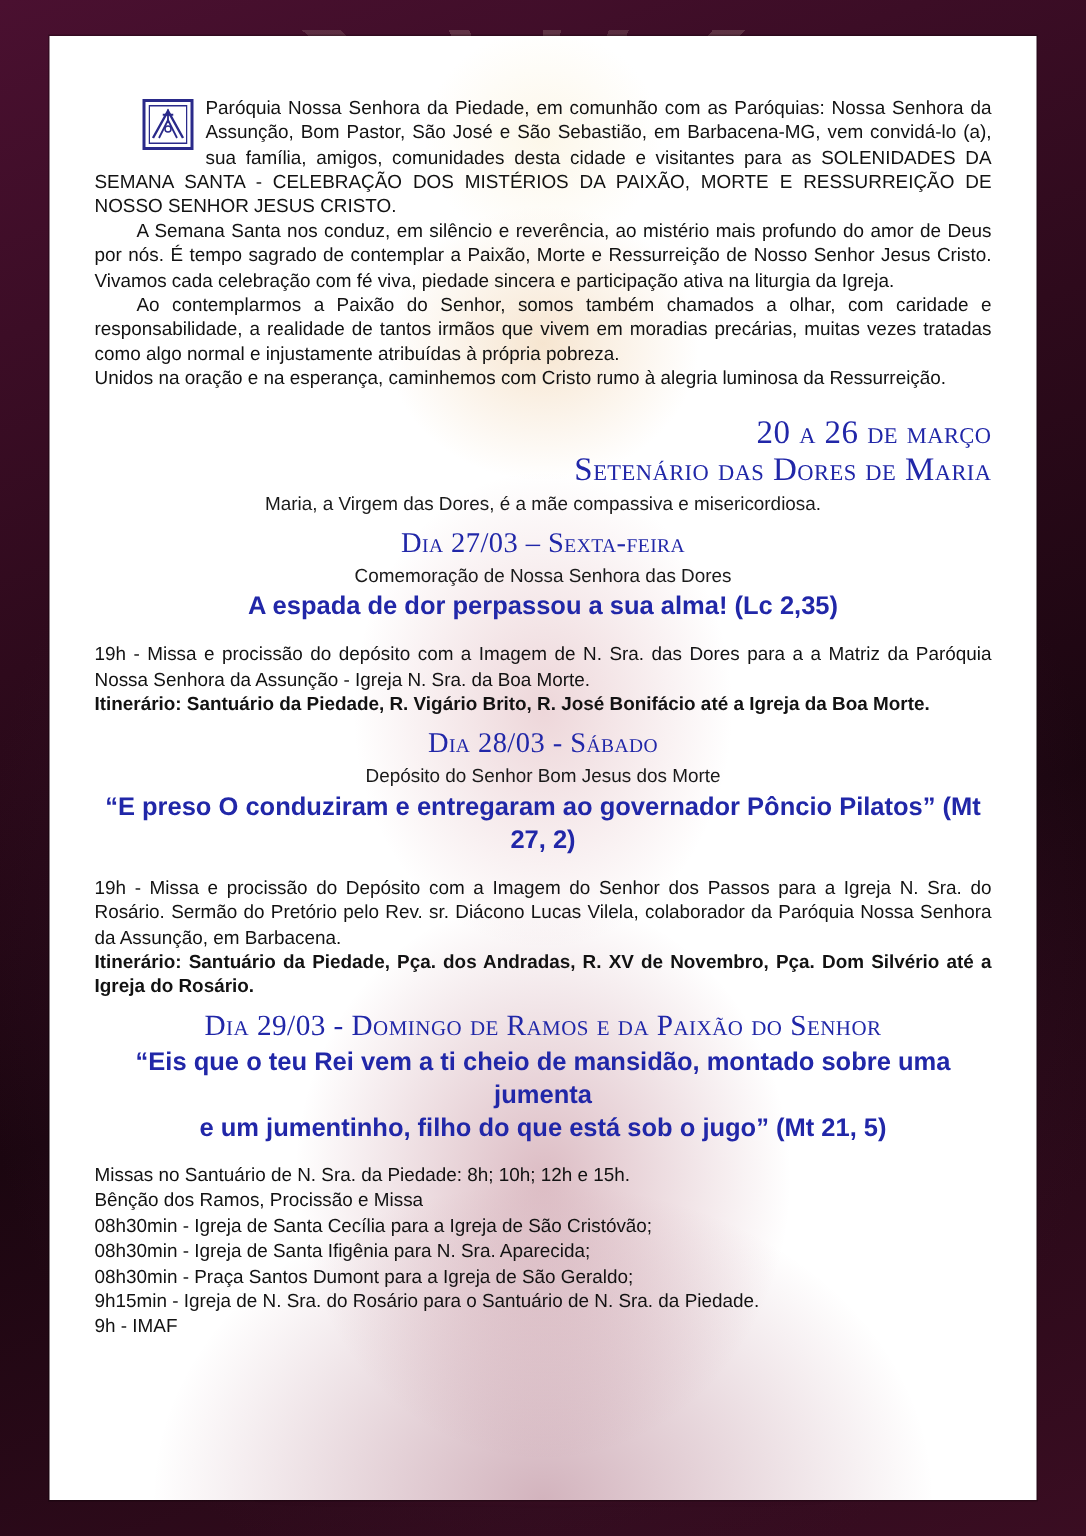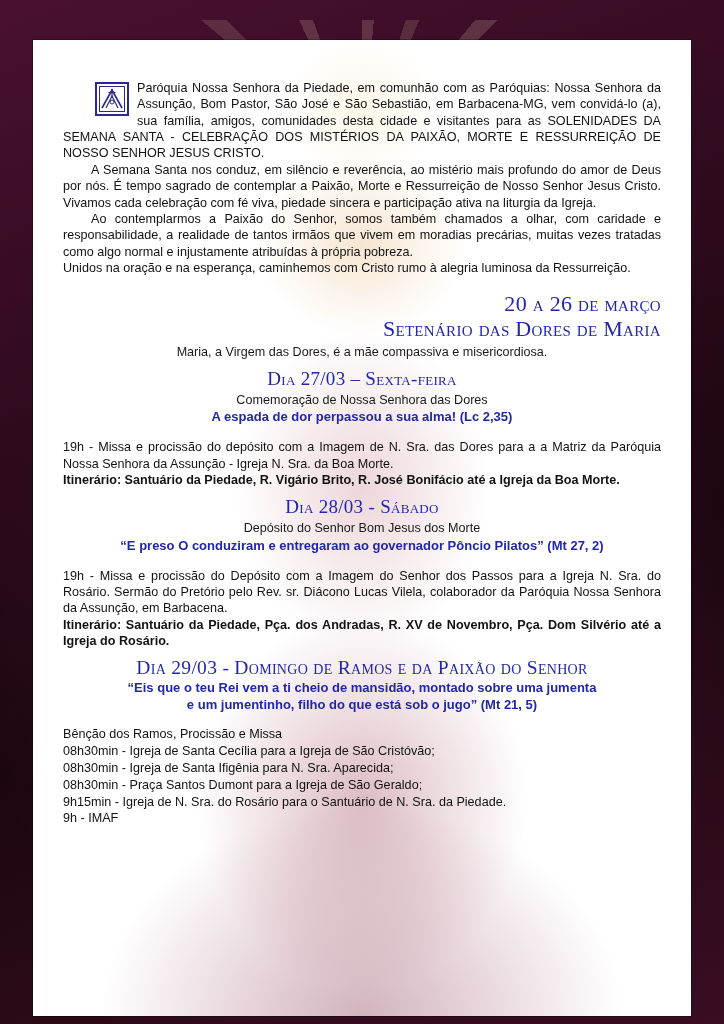--- a/index.html
+++ b/index.html
@@ -85,21 +85,21 @@
     width: 520px;
     height: 430px;
     background: radial-gradient(ellipse 48% 60% at 50% 100%, rgba(110,25,45,0.7), rgba(45,10,28,0.35) 55%, rgba(0,0,0,0) 78%);
     filter: blur(4px);
     pointer-events: none;
   }
 
   .page {
     position: absolute;
     left: 33px;
-    top: 40px;
+    top: 24px;
     width: 658px;
     height: 976px;
     background: #ffffff;
     box-shadow: 0 0 0 1px rgba(0,0,0,0.25);
     overflow: hidden;
   }
   
   .page-art {
     position: absolute;
     inset: 0;
@@ -169,21 +169,21 @@
   .sub-center {
     text-align: center;
     color: #1a1a1a;
     font-size: 12.6px;
     line-height: 1.3;
     margin-top: 2px;
   }
   .scripture {
     text-align: center;
     color: #2127a8;
-    font-size: 13px;
+    font-size: 17px;
     font-weight: bold;
     line-height: 1.3;
     margin-top: 1px;
   }
   .scripture .l2 { display: block; }
 
   .para { margin-top: 13px; }
   .bold { font-weight: bold; }
 
   .list { margin-top: 12px; }
@@ -242,20 +242,21 @@
       <p class="para">19h - Missa e procissão do Depósito com a Imagem do Senhor dos Passos para a Igreja N. Sra. do Rosário. Sermão do Pretório pelo Rev. sr. Diácono Lucas Vilela, colaborador da Paróquia Nossa Senhora da Assunção, em Barbacena.</p>
       <p class="bold">Itinerário: Santuário da Piedade, Pça. dos Andradas, R. XV de Novembro, Pça. Dom Silvério até a Igreja do Rosário.</p>
 
       <div class="head-day wide">Dia 29/03 - Domingo de Ramos e da Paixão do Senhor</div>
       <div class="scripture">
         <span>“Eis que o teu Rei vem a ti cheio de mansidão, montado sobre uma jumenta</span>
         <span class="l2">e um jumentinho, filho do que está sob o jugo” (Mt 21, 5)</span>
       </div>
 
       <div class="list">
+        <div>Missas no Santuário de N. Sra. da Piedade: 8h; 10h; 12h e 15h.</div>
         <div>Bênção dos Ramos, Procissão e Missa</div>
         <div>08h30min - Igreja de Santa Cecília para a Igreja de São Cristóvão;</div>
         <div>08h30min - Igreja de Santa Ifigênia para N. Sra. Aparecida;</div>
         <div>08h30min - Praça Santos Dumont para a Igreja de São Geraldo;</div>
         <div>9h15min - Igreja de N. Sra. do Rosário para o Santuário de N. Sra. da Piedade.</div>
         <div>9h - IMAF</div>
       </div>
 
     </div>
   </div>

